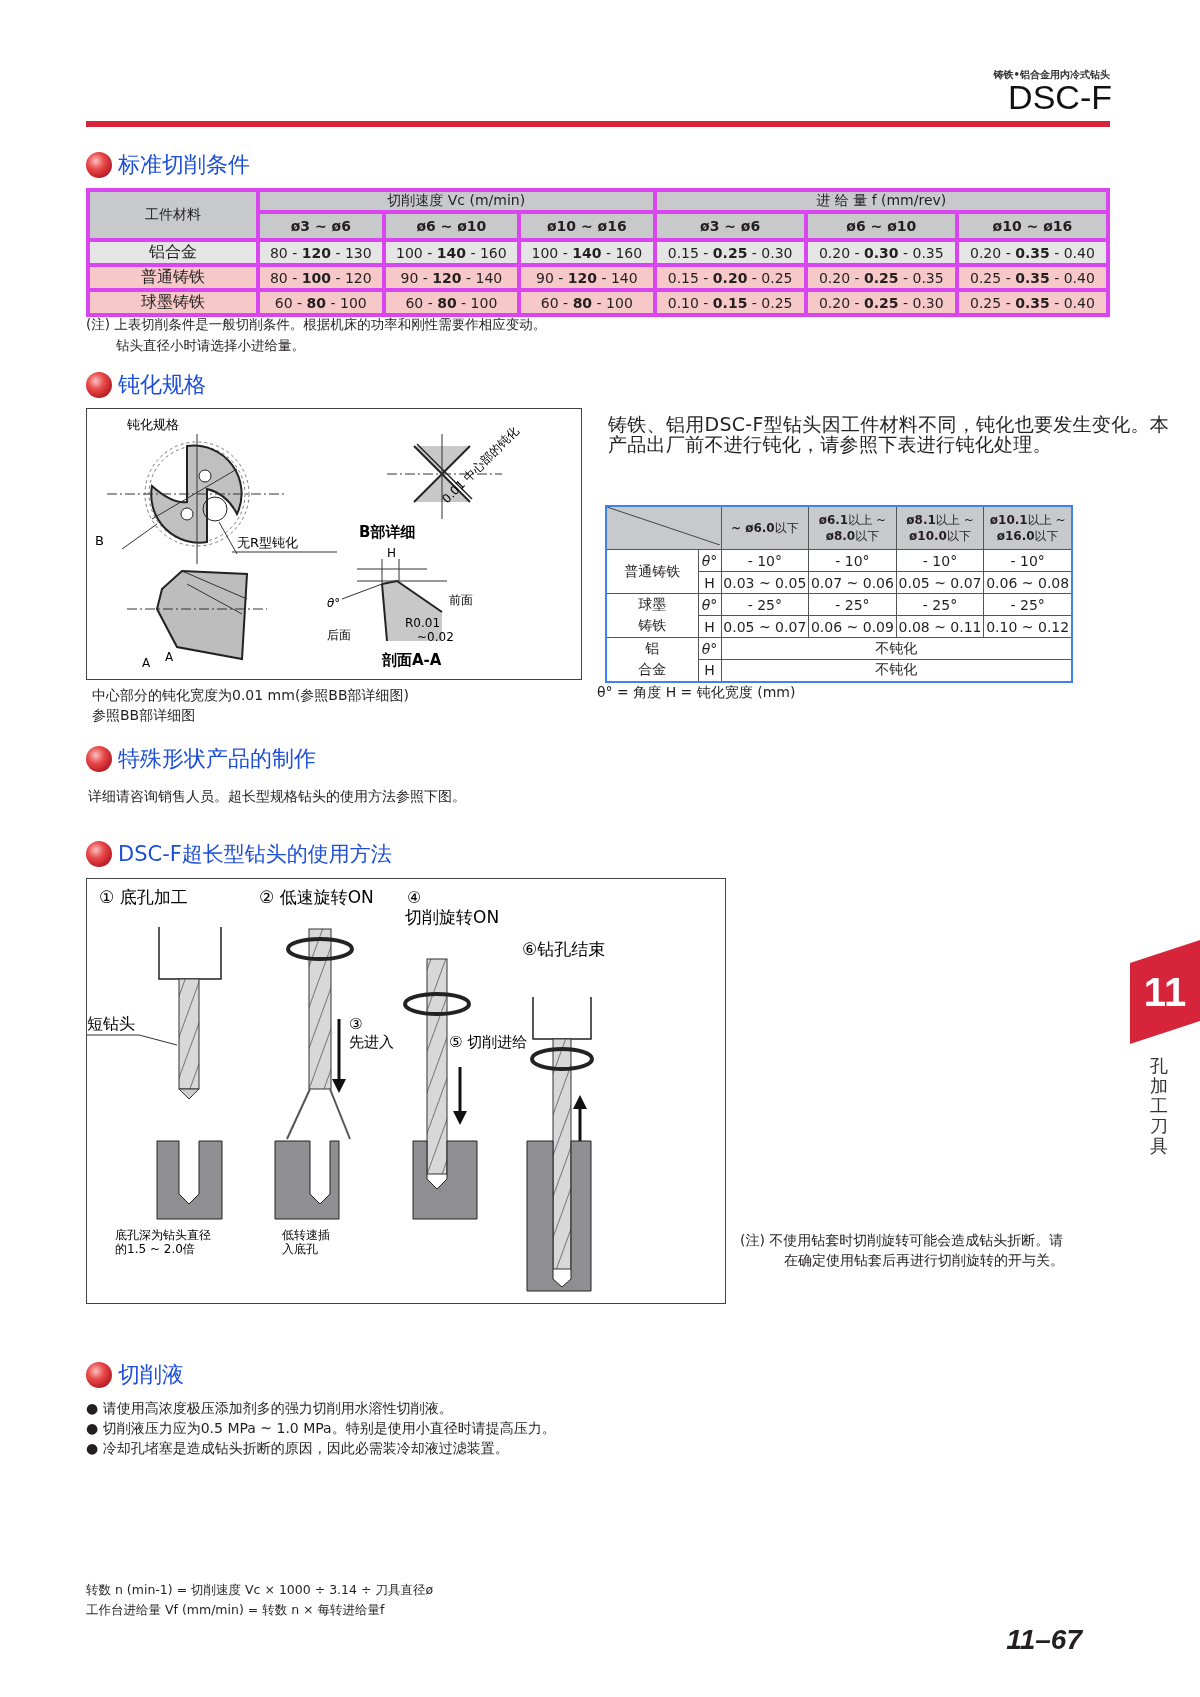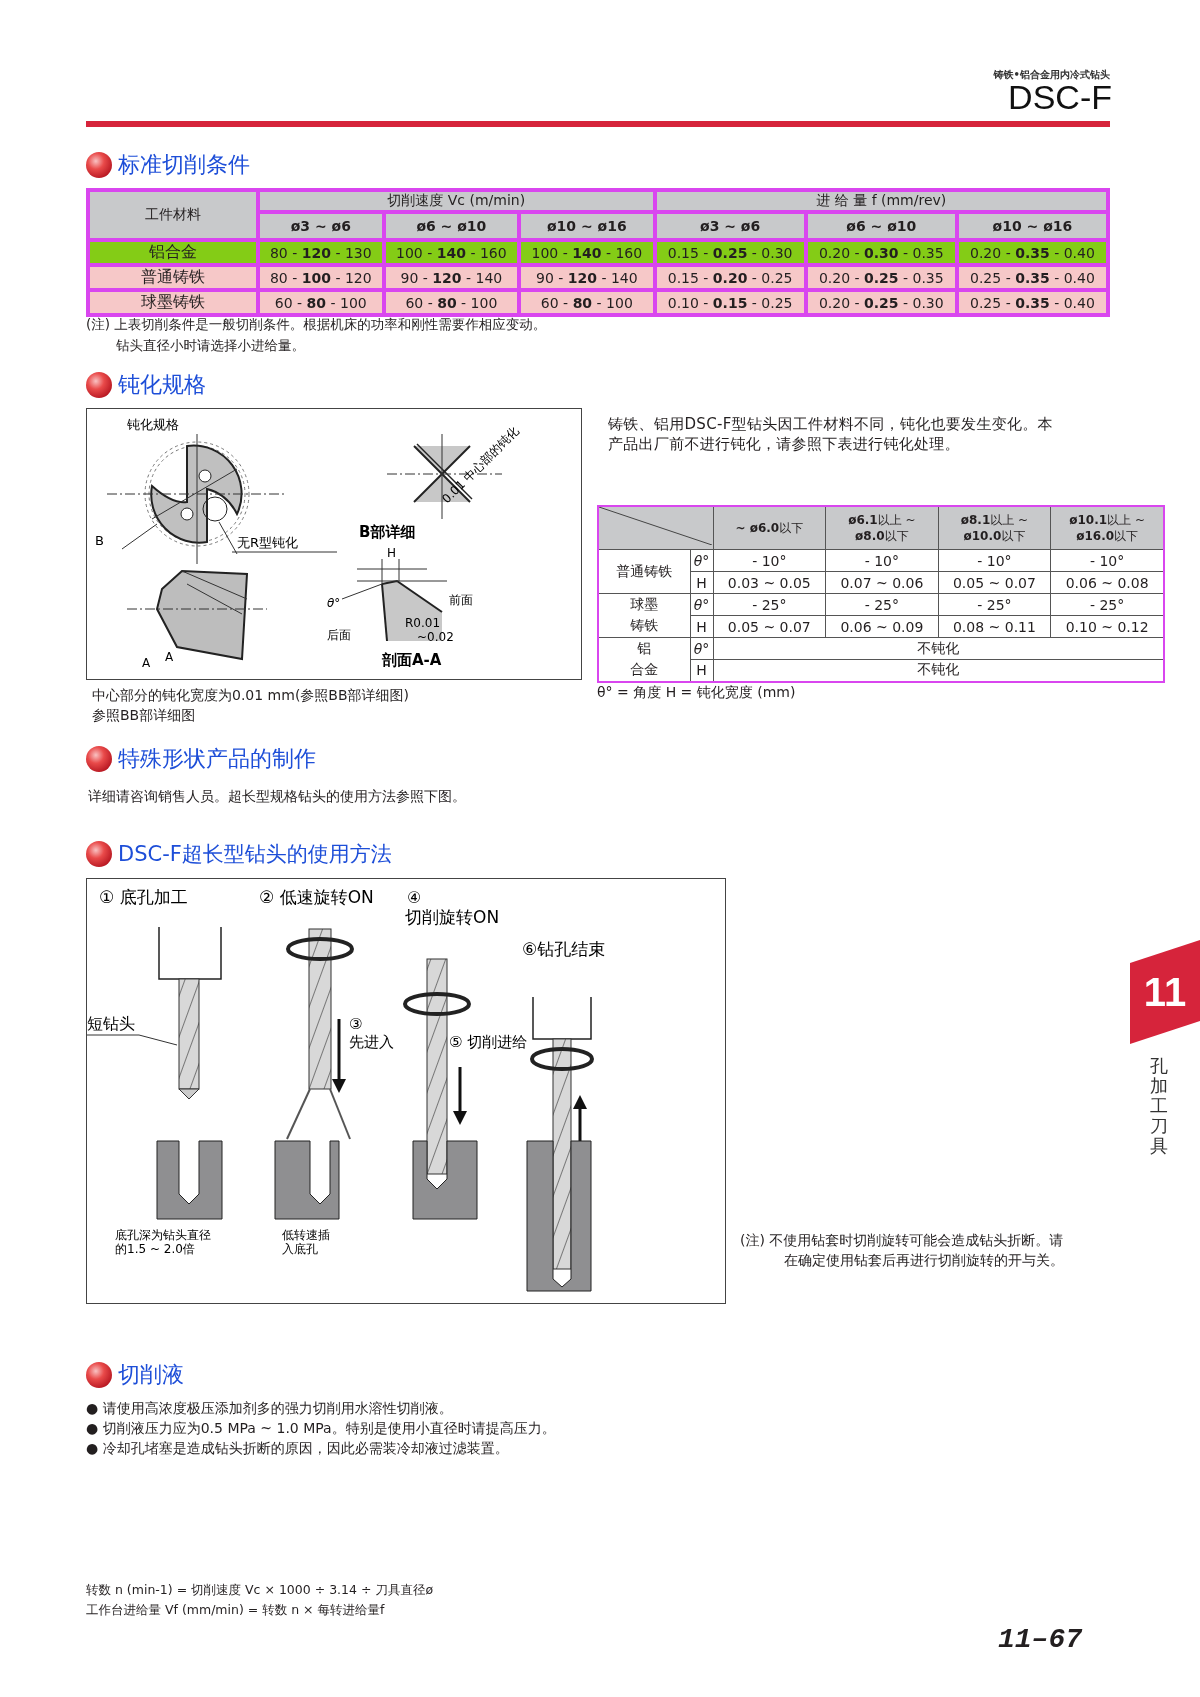--- a/index.html
+++ b/index.html
@@ -8,36 +8,36 @@
   .subtitle { right: 90px; top: 68px; font-size: 10px; color: #333; font-weight: bold; }
   .title { right: 88px; top: 78px; font-size: 34px; font-family: "Liberation Sans", sans-serif; color: #111; letter-spacing: 0; }
   .redbar { left: 86px; top: 121px; width: 1024px; height: 6px; background: #d6243b; }
   .sec-head { display: flex; align-items: center; font-size: 22px; color: #1d4ed8; }
   .ball { width: 26px; height: 26px; border-radius: 50%; background: radial-gradient(circle at 38% 35%, #f9c2c2 0%, #e94a4a 35%, #b3131e 80%); margin-right: 6px; flex: none; }
   table { border-collapse: collapse; }
   .cut td, .cut th { border: 4px solid #d946ef; font-size: 14px; text-align: center; height: 22px; font-weight: normal; padding: 0 4px; }
   .cut { border: 2px solid #444; width: 1024px; }
   .cut th { background: #c8c9cb; }
   .cut .sub th { font-weight: bold; height: 28px; }
-  .cut .r-al td { background: #84cc16; }
+  .cut .r-al td { background: #e5e5e5; }
   .cut .r-ci td, .cut .r-dci td { background: #f6c8c8; }
   .cut .mat { font-size: 16px; }
   .cut b { font-weight: bold; }
   .note { font-size: 13.5px; line-height: 21px; color: #231f20; }
   .box { border: 1.5px solid #444; }
   .hon td, .hon th { border: 1px solid #555; font-size: 14px; text-align: center; height: 22px; font-weight: normal; }
-  .hon { border: 2px solid #d946ef; width: 568px; }
+  .hon { border: 2px solid #3b82f6; width: 468px; margin-left: 8px; }
   .hon th { background: #c8c9cb; font-size: 12px; line-height: 16px; }
   .hon th b { font-size: 12px; }
   .diag-text { font-size: 13px; color: #231f20; }
   .tab11 { left: 1130px; top: 940px; width: 70px; height: 104px; background: #d6243b; clip-path: polygon(0 22%, 100% 0, 100% 78%, 0 100%); color: #fff; font-size: 40px; font-weight: bold; display: flex; align-items: center; justify-content: center; font-family: "Liberation Sans", sans-serif; }
   .vert { left: 1148px; top: 1056px; width: 22px; font-size: 18px; line-height: 20px; text-align: center; color: #333; }
   .bullets div { font-size: 14px; line-height: 20px; }
   .formula { font-size: 12.5px; line-height: 20px; }
-  .pagenum { right: 118px; top: 1624px; font-size: 28px; font-weight: bold; font-style: italic; font-family: Liberation Mono, monospace; }
+  .pagenum { right: 118px; top: 1624px; font-size: 28px; font-weight: bold; font-style: italic; font-family: Liberation Sans, sans-serif; }
 </style>
 </head>
 <body>
 
 <div class="abs subtitle">铸铁•铝合金用内冷式钻头</div>
 <div class="abs title">DSC-F</div>
 <div class="abs redbar"></div>
 
 <div class="abs sec-head" style="left:86px;top:150px;">
   <span class="ball"></span>
@@ -156,21 +156,21 @@
     <text x="330" y="232" font-size="12">~0.02</text>
     <text x="295" y="256" font-size="15" font-weight="bold">剖面A-A</text>
   </svg>
 </div>
 
 <div class="abs note" style="left:92px;top:685px;font-size:14px;line-height:20px;">
   <div>中心部分的钝化宽度为0.01 mm(参照BB部详细图)</div>
   <div>参照BB部详细图</div>
 </div>
 
-<div class="abs" style="left:608px;top:414px;font-size:15px;line-height:20px;letter-spacing:0.3px;">
+<div class="abs" style="left:608px;top:414px;font-size:19px;line-height:20px;letter-spacing:0.3px;">
   <div>铸铁、铝用DSC-F型钻头因工件材料不同，钝化也要发生变化。本</div>
   <div>产品出厂前不进行钝化，请参照下表进行钝化处理。</div>
 </div>
 
 <table class="abs hon" style="left:597px;top:505px;">
   <tbody>
       <tr style="height:38px;">
     <th colspan="2" style="width:115px;background:#c8c9cb;">
       <svg width="113" height="38">
             <line x1="0" y1="0" x2="113" y2="38" stroke="#444"></line>

